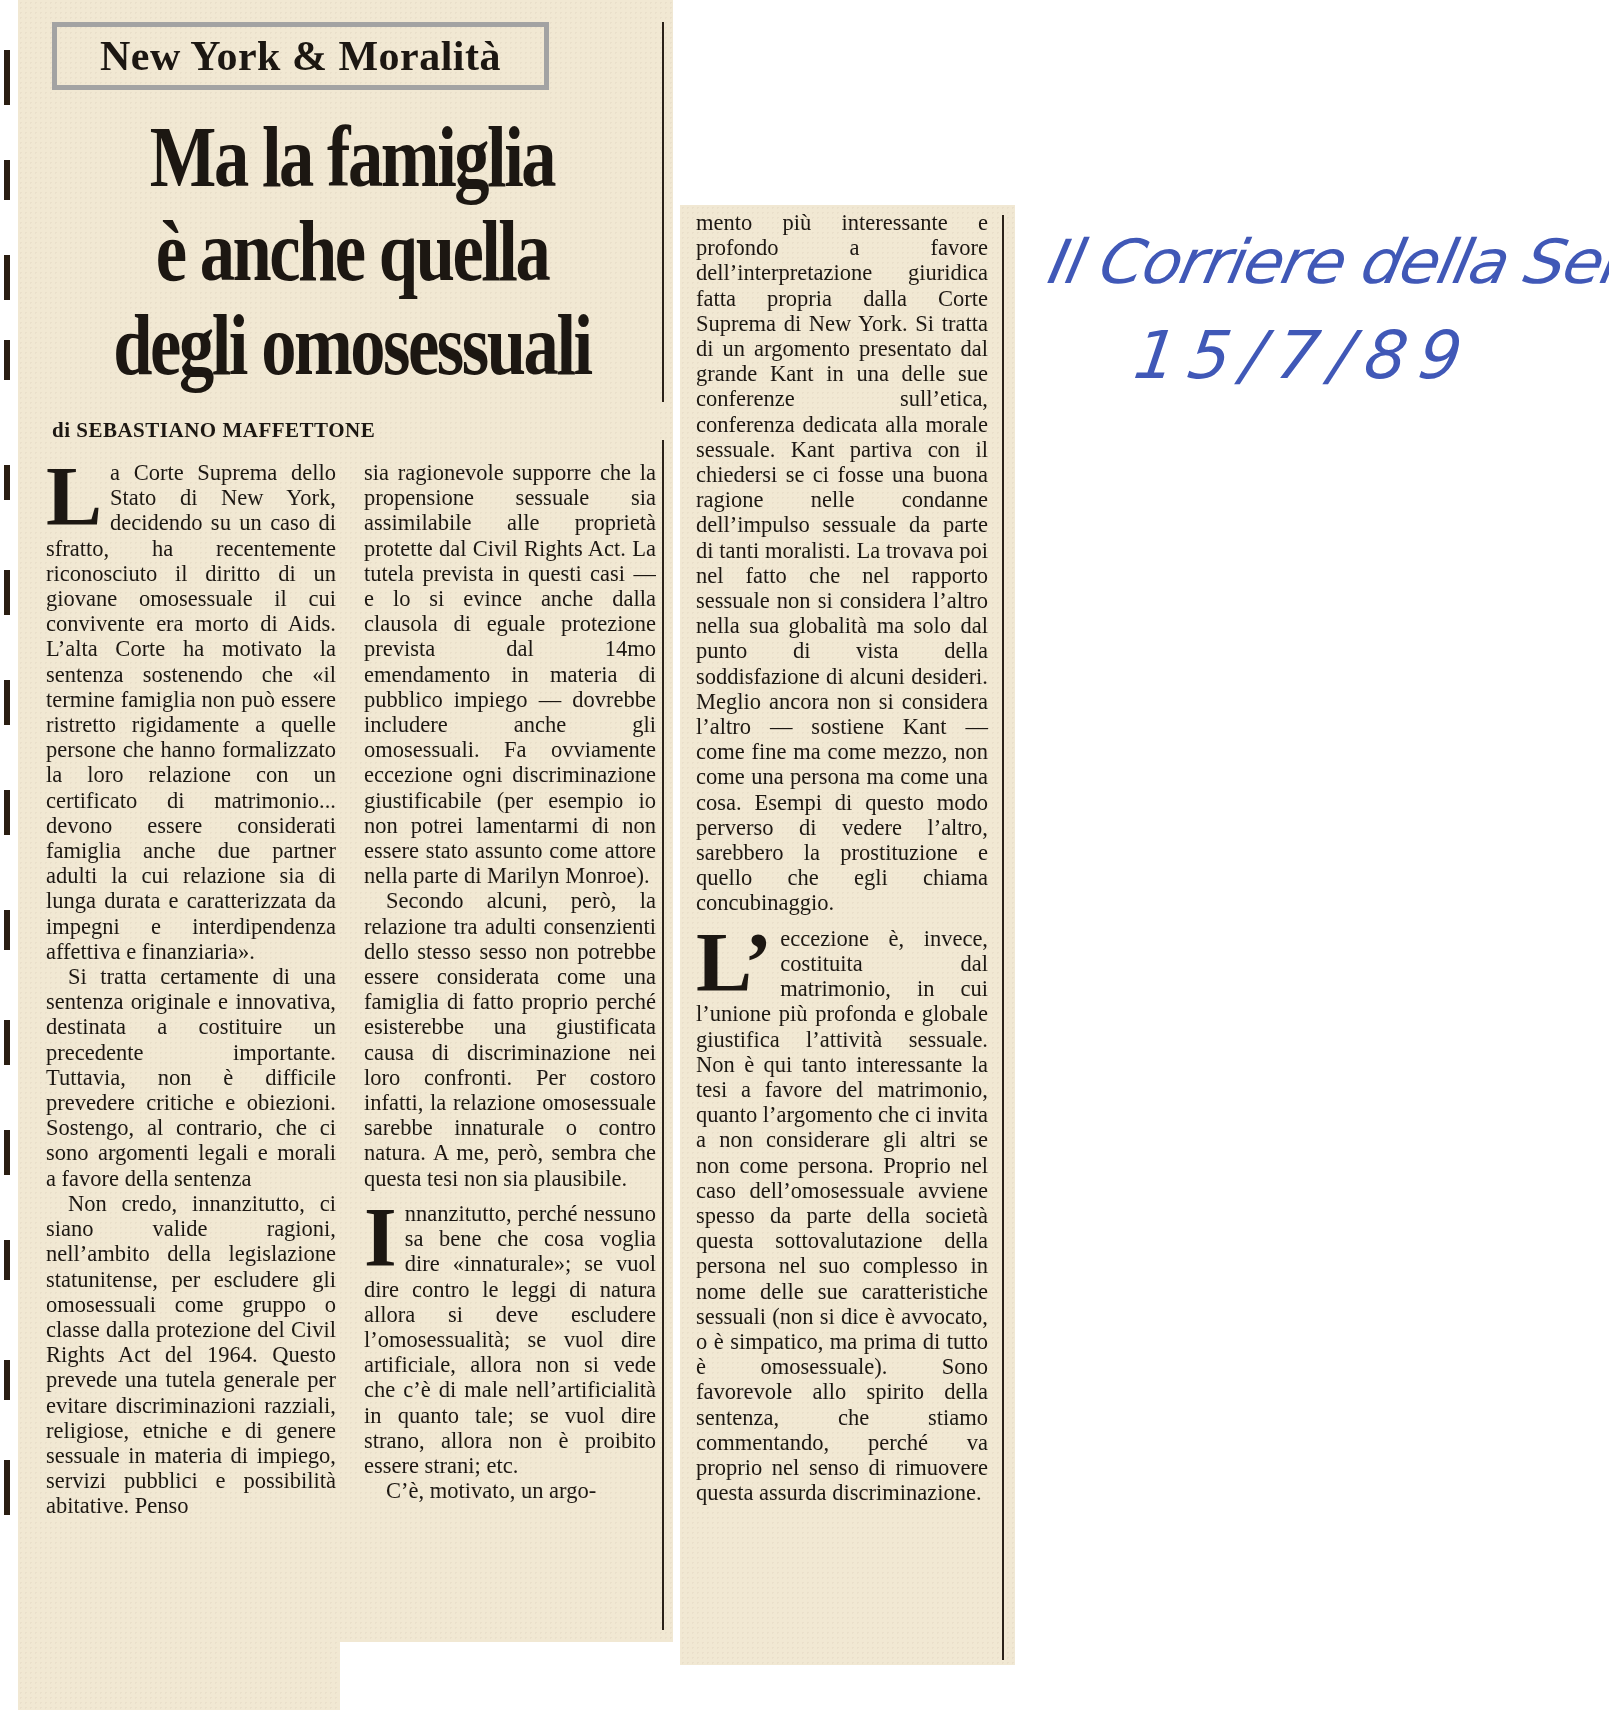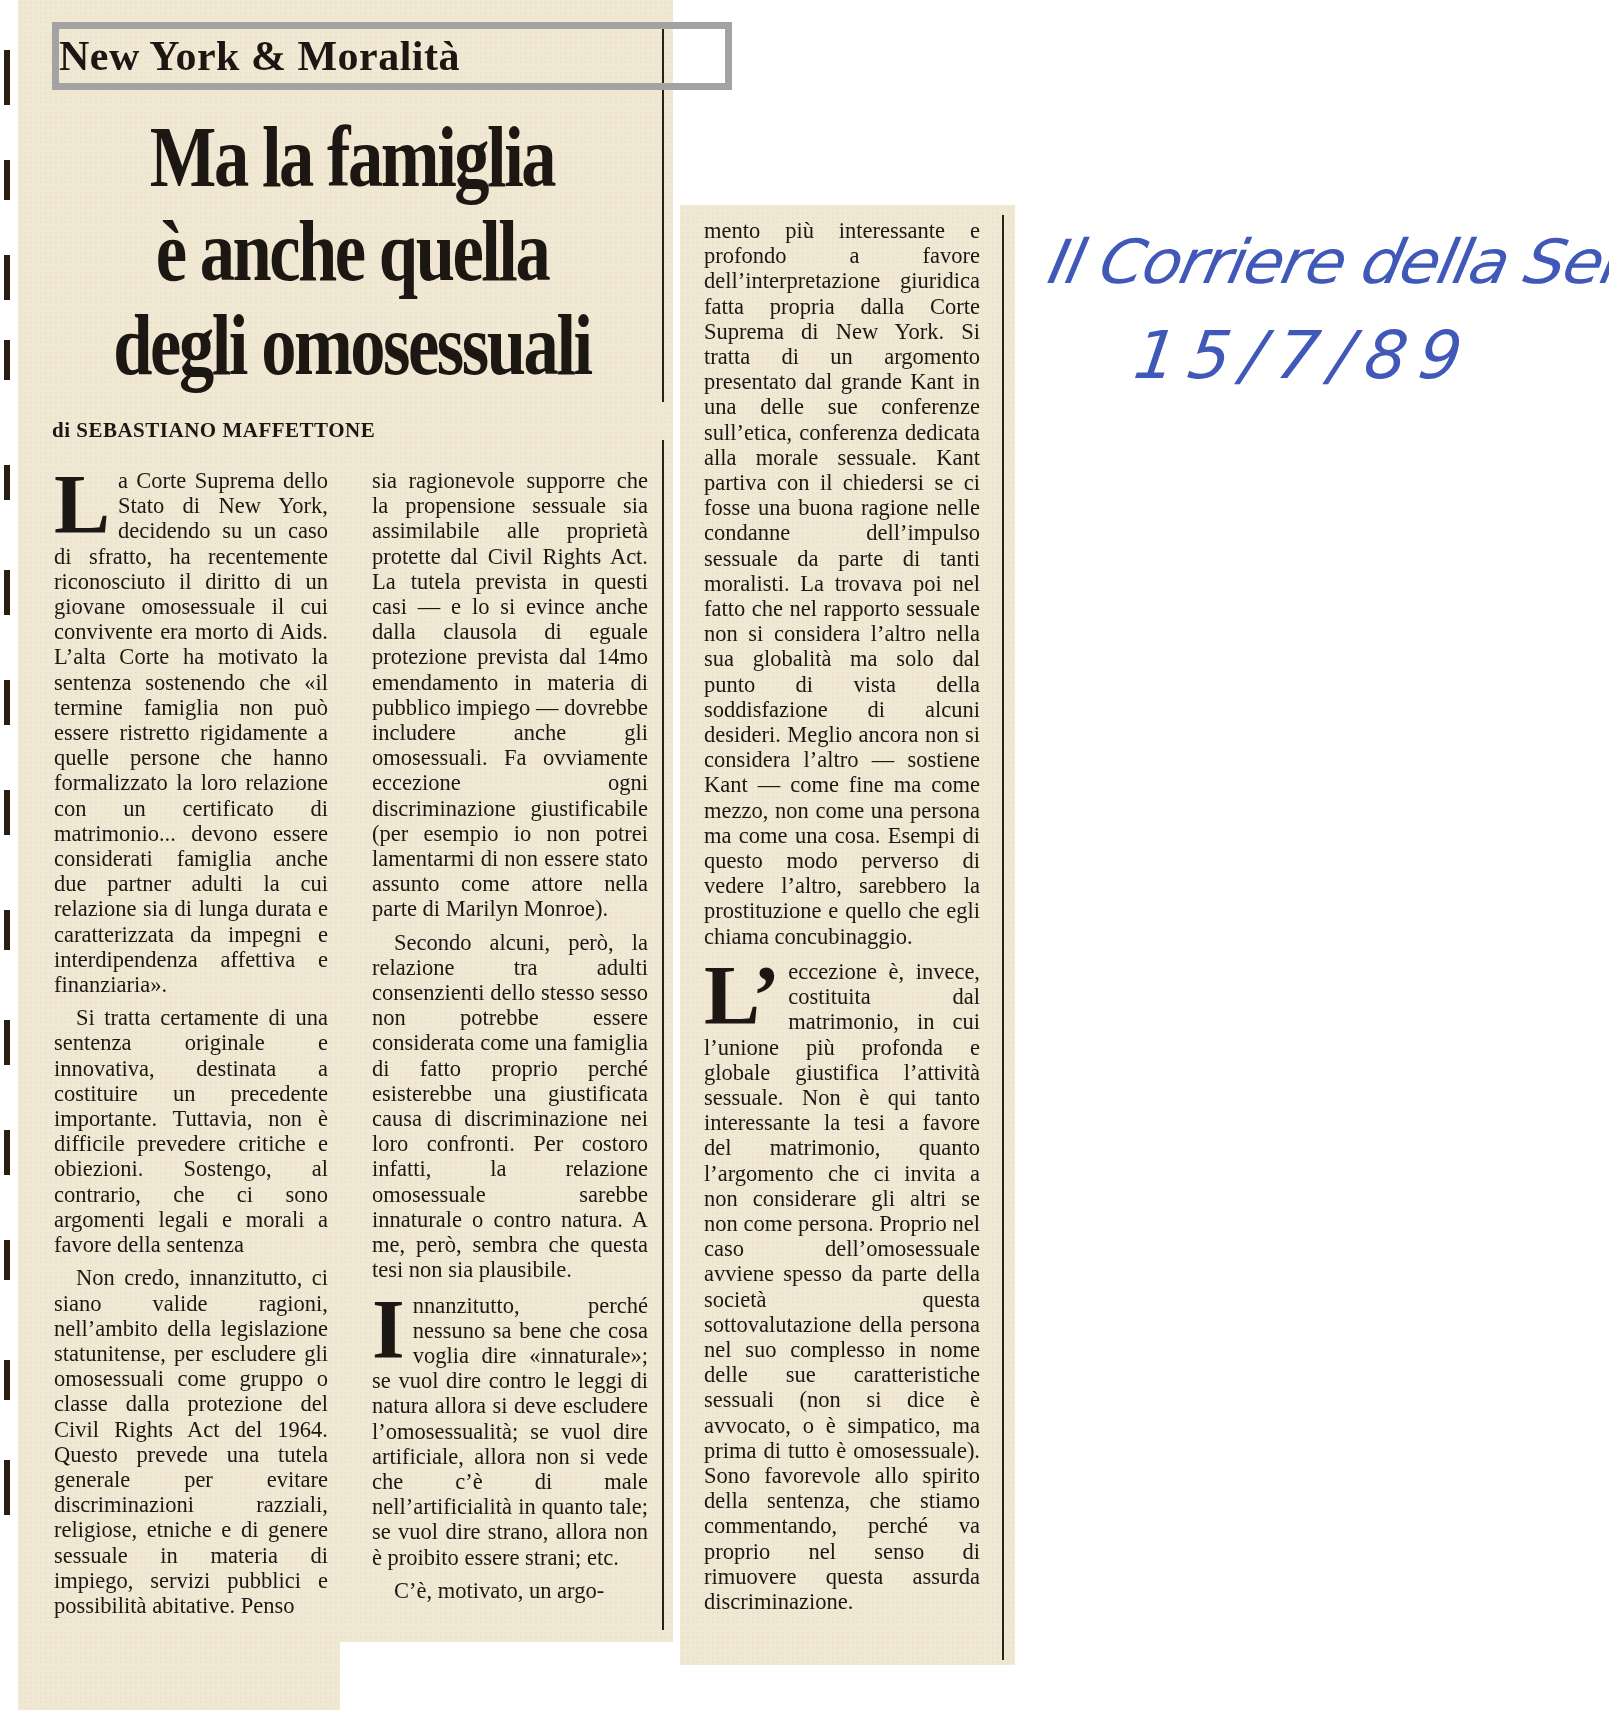--- a/index.html
+++ b/index.html
@@ -15,39 +15,39 @@
   #piece-right { left: 680px; top: 205px; width: 335px; height: 1460px; }
 
   
   .edge-marks { position:absolute; left: 0; top: 40px; width: 12px; height: 1640px; }
   .edge-mark { position:absolute; left: 4px; width: 6px; background:#2a1e12; }
 
   
   .rule-v { position:absolute; width: 2px; background:#2b2118; }
 
   
-  .kicker-box { position:absolute; left: 52px; top: 22px; width: 680px; height: 68px;
-                border: 7px solid #a3a3a3; box-sizing: border-box;
-                display:flex; align-items:center; justify-content:flex-start; }
+  .kicker-box { position:absolute; left: 52px; top: 22px; width: 497px; height: 68px;
+                border: 5px solid #a3a3a3; box-sizing: border-box;
+                display:flex; align-items:center; justify-content:center; }
   .kicker { font-size: 42px; font-weight: bold; letter-spacing: 0.5px; }
 
   .headline { position:absolute; left: 52px; top: 110px; width: 600px; text-align:center;
               font-family: "Liberation Serif", serif; font-weight: bold;
               font-size: 86px; line-height: 94px; letter-spacing: -3px;
               transform: scaleX(0.82); transform-origin: center top; }
   .headline div { white-space: nowrap; }
 
   .byline { position:absolute; left: 52px; top: 418px; width: 620px; 
             font-size: 21px; font-weight: bold; letter-spacing: 0.5px; }
   .byline .pre { font-weight: bold; }
 
   
   .col { position:absolute; font-size: 22.5px; line-height: 25.2px; text-align: justify;
          hyphens: none; }
-  .col p { margin: 8px; text-indent: 22px; }
+  .col p { margin: 0; text-indent: 22px; }
   .col p.noindent { text-indent: 0; }
   .col p.spaced { margin-top: 10px; }
   .dropcap { float:left; font-weight: bold; font-size: 84px; line-height: 66px;
              margin: 4px 8px 0 0; }
 
   #col1 { left: 46px; top: 460px; width: 290px; }
   #col2 { left: 364px; top: 460px; width: 292px; height: 1172px; overflow: hidden; }
   #col3 { left: 696px; top: 210px; width: 292px; }
 
   

